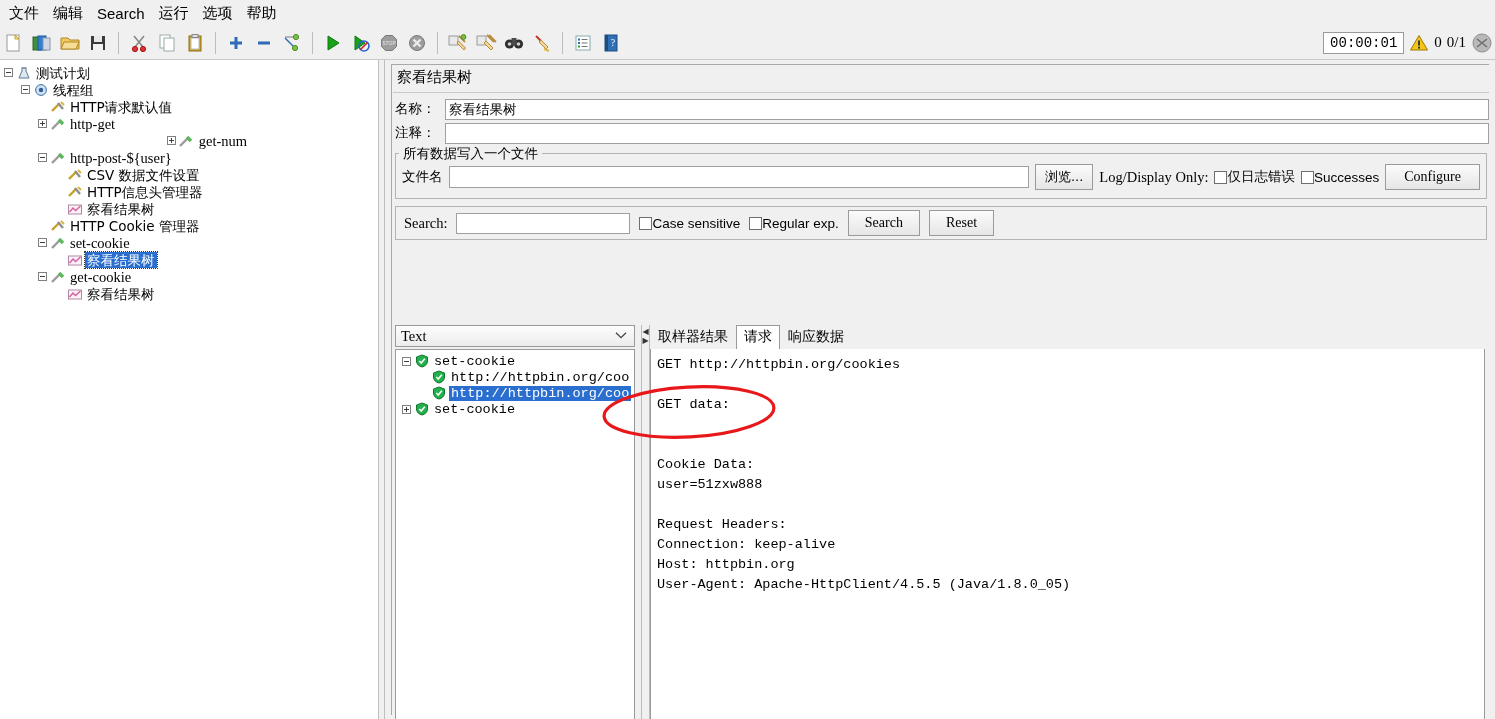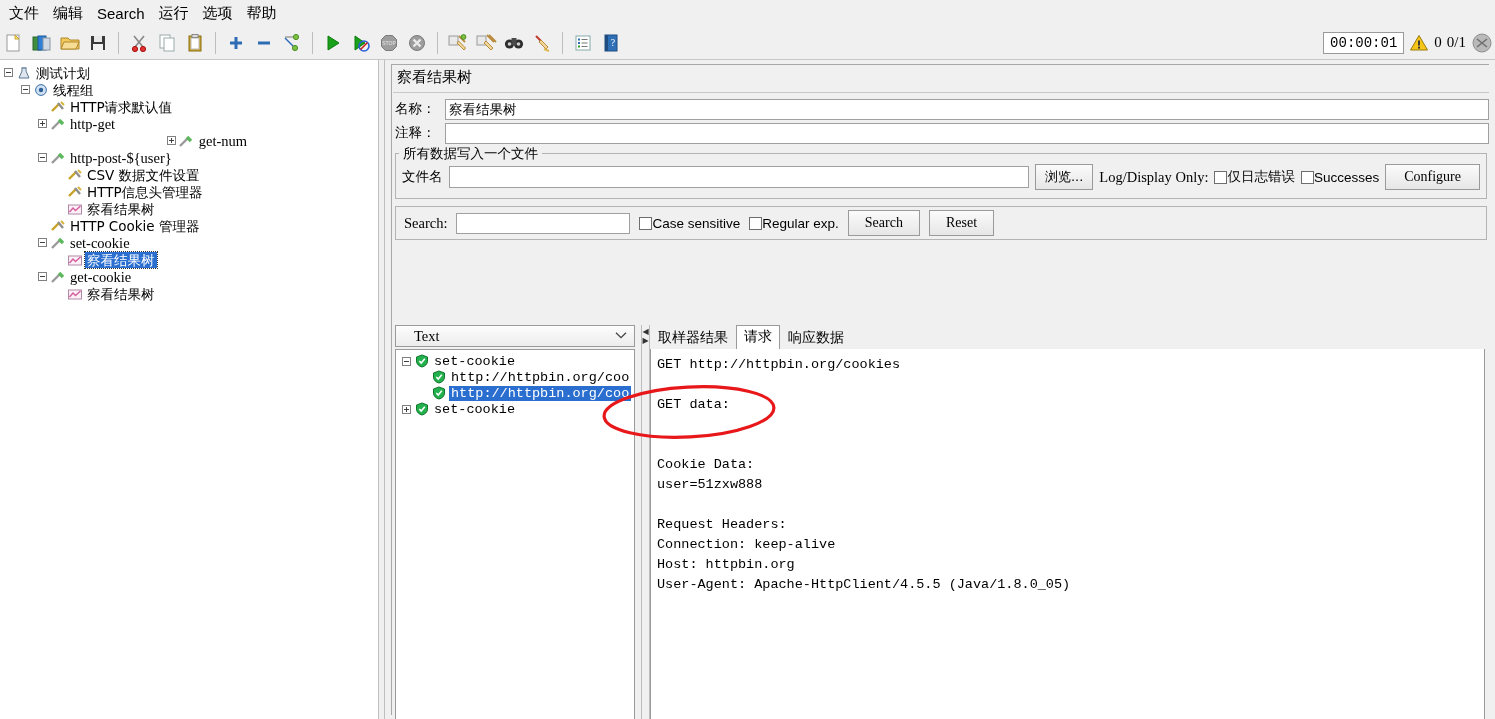--- a/index.html
+++ b/index.html
@@ -280,21 +280,21 @@
   .lleft {
     position: absolute; left: 0; top: 0;
     width: 246px; height: 454px;
   }
   .combo {
     width: 240px; height: 22px;
     border: 1px solid #9a9a9a;
     background: linear-gradient(#fdfdfd, #ececec);
     display: flex; align-items: center;
     box-sizing: border-box;
-    padding-left: 18px;
+    padding-left: 5px;
     position: relative;
     cursor: default;
   }
   .combo .ctext {
     font-family: "Liberation Serif", serif;
     font-size: 14.5px; color: #000;
   }
   .combo .chev {
     position: absolute; right: 7px; top: 50%;
     transform: translateY(-60%);
@@ -336,21 +336,21 @@
     gap: 2px;
   }
   .arrowglyph { font-size: 8px; line-height: 7px; color: #333; }
 
   .lright {
     position: absolute;
     left: 255px; top: 0;
     width: 835px; height: 454px;
   }
   .tabstrip {
-    display: flex; align-items: center;
+    display: flex; align-items: flex-start;
     height: 24px;
     border-bottom: 1px solid #9a9a9a;
   }
   .tab {
     font-family: "DejaVu Sans", sans-serif;
     font-size: 14px;
     color: #000;
     padding: 2px 7px 3px 7px;
     background: #f0f0f0;
     border: 1px solid transparent;

